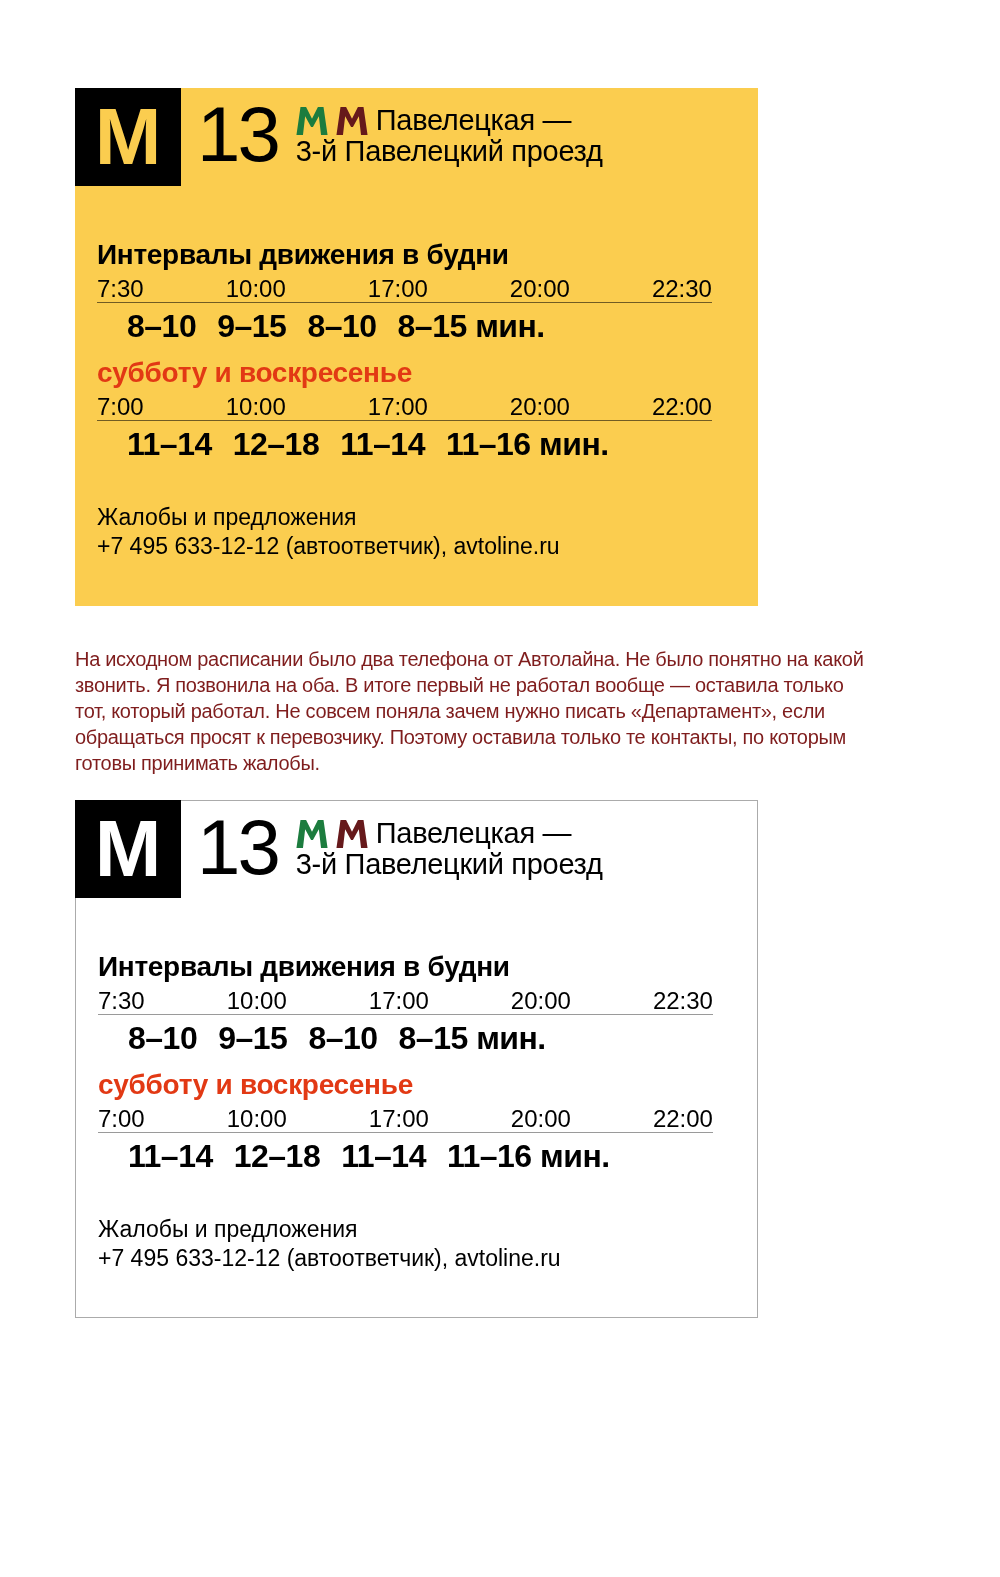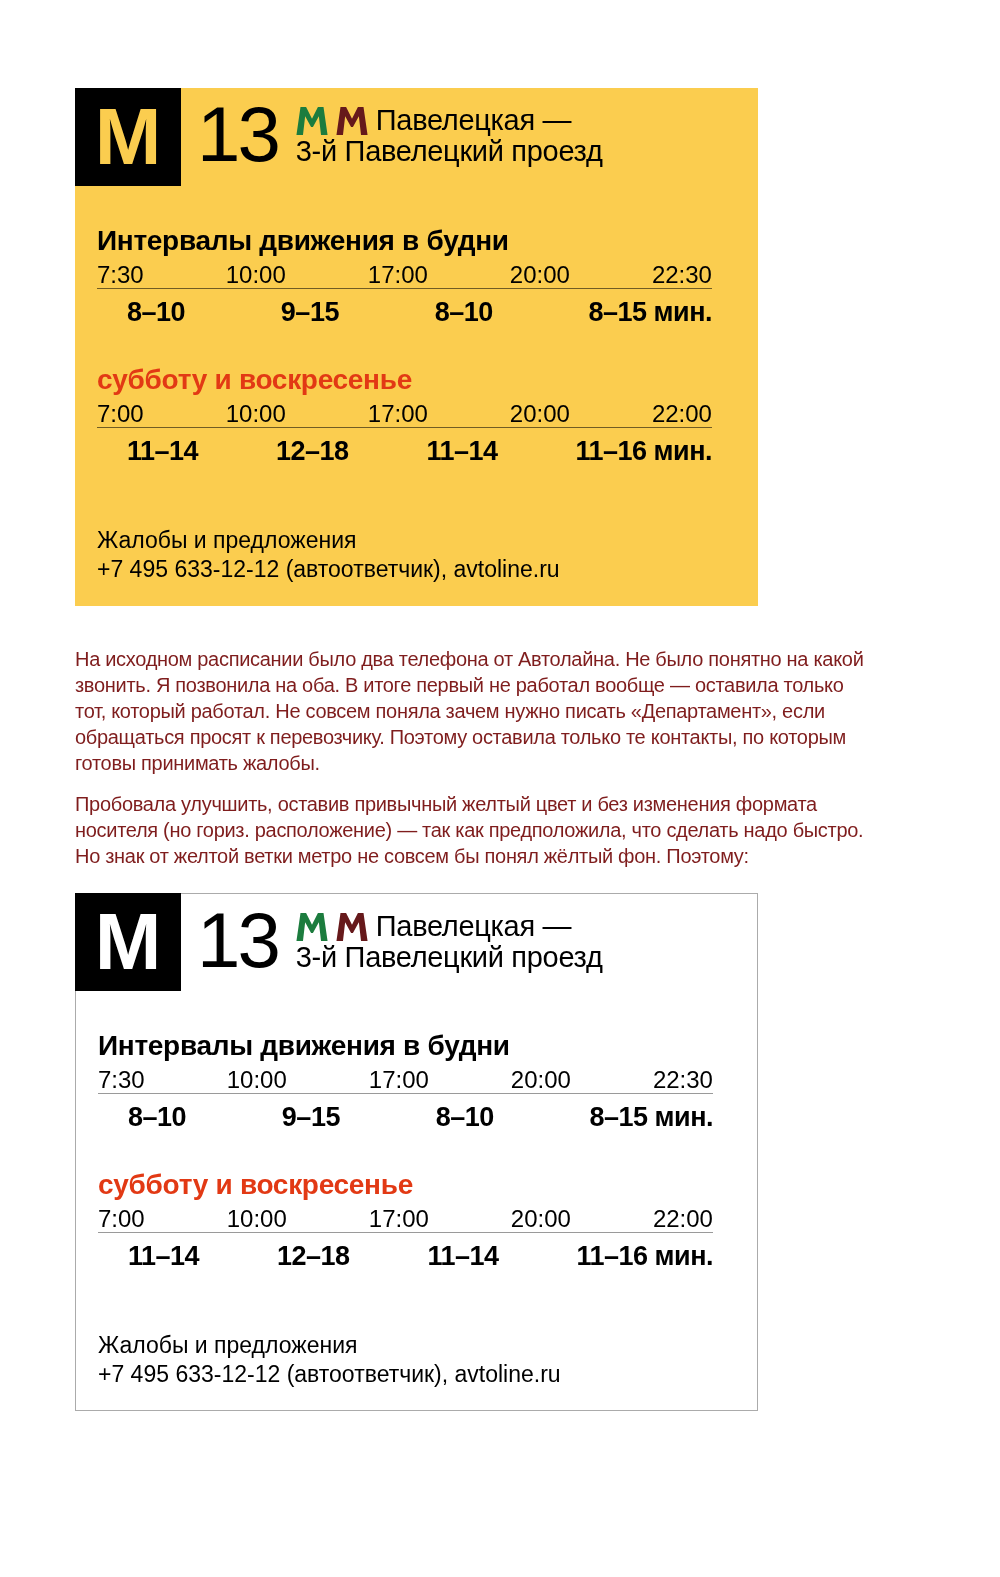--- a/index.html
+++ b/index.html
@@ -58,43 +58,43 @@
   .route-title .line1 { display: flex; align-items: center; }
   .metro-m { width: 32px; height: 28px; display: inline-block; margin-right: 8px; }
   .metro-m svg { display: block; width: 100%; height: 100%; }
 
   .sched { margin-left: 22px; width: 615px; }
   .sched-heading {
     font-weight: bold;
     font-size: 28px;
     line-height: 30px;
     letter-spacing: -0.3px;
-    margin-top: 40px;
-  }
-  .sched-heading--weekend { color: #E23914; margin-top: 36px; }
+    margin-top: 54px;
+  }
+  .sched-heading--weekend { color: #E23914; margin-top: 15px; }
   .times-row {
     display: flex;
     justify-content: space-between;
     font-size: 24px;
     line-height: 26px;
     margin-top: 6px;
   }
   .sign-card--yellow .times-row { border-bottom: 1px solid rgba(0,0,0,0.55); }
   .sign-card--white  .times-row { border-bottom: 1px solid #9a9a9a; }
   .intervals-row {
     display: flex;
-    justify-content: space-between;
     font-weight: bold;
-    font-size: 27px;
+    font-size: 32px;
     line-height: 34px;
     letter-spacing: -0.5px;
     margin-top: 6px;
     padding: 0 0 0 30px;
-  }
-  .complaints { margin: 58px 0 0 22px; font-size: 23px; line-height: 29px; }
+    gap: 21px;
+  }
+  .complaints { margin: 42px 0 0 22px; font-size: 23px; line-height: 29px; }
 
   
   .commentary {
     margin: 40px 0 0 75px;
     width: 800px;
     color: #7f1d1d;
     font-size: 20px;
     line-height: 26px;
     letter-spacing: -0.3px;
   }
@@ -161,21 +161,20 @@
   </div>
 
   <div class="complaints">
     <div>Жалобы и предложения</div>
     <div>+7 495 633-12-12 (автоответчик), avtoline.ru</div>
   </div>
 </div>
 
 <div class="commentary">
   <p>На исходном расписании было два телефона от Автолайна. Не было понятно на какой звонить. Я позвонила на оба. В итоге первый не работал вообще — оставила только тот, который работал. Не совсем поняла зачем нужно писать «Департамент», если обращаться просят к перевозчику. Поэтому оставила только те контакты, по которым готовы принимать жалобы.</p>
-  <p>Пробовала улучшить, оставив привычный желтый цвет и без изменения формата носителя (но гориз. расположение) — так как предположила, что сделать надо быстро. Но знак от желтой ветки метро не совсем бы понял жёлтый фон. Поэтому:</p>
 </div>
 
 <div class="sign-card sign-card--white">
   <div class="sign-header">
     <div class="logo-square">
       <span>М</span>
     </div>
     <div class="route-number">13</div>
     <div class="route-title">
       <div class="line1">

